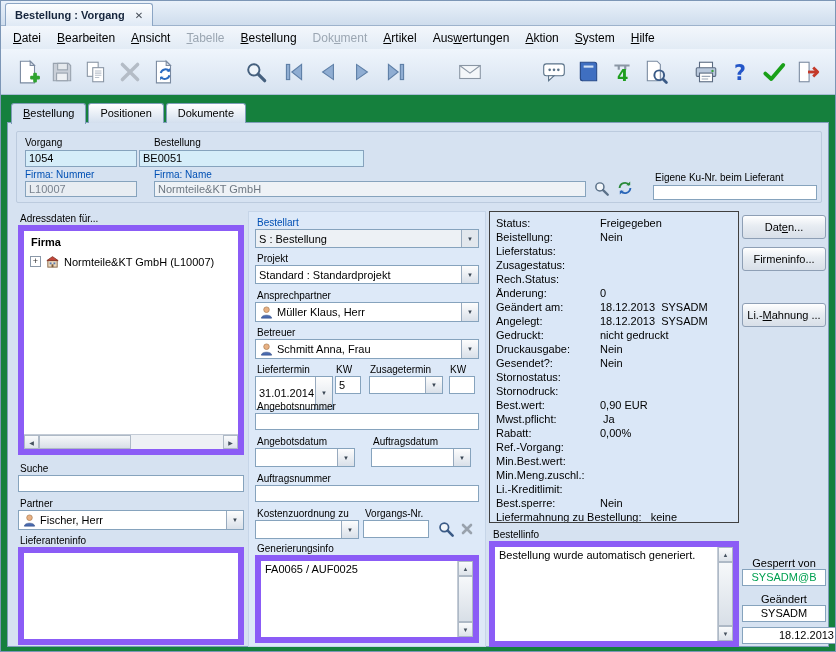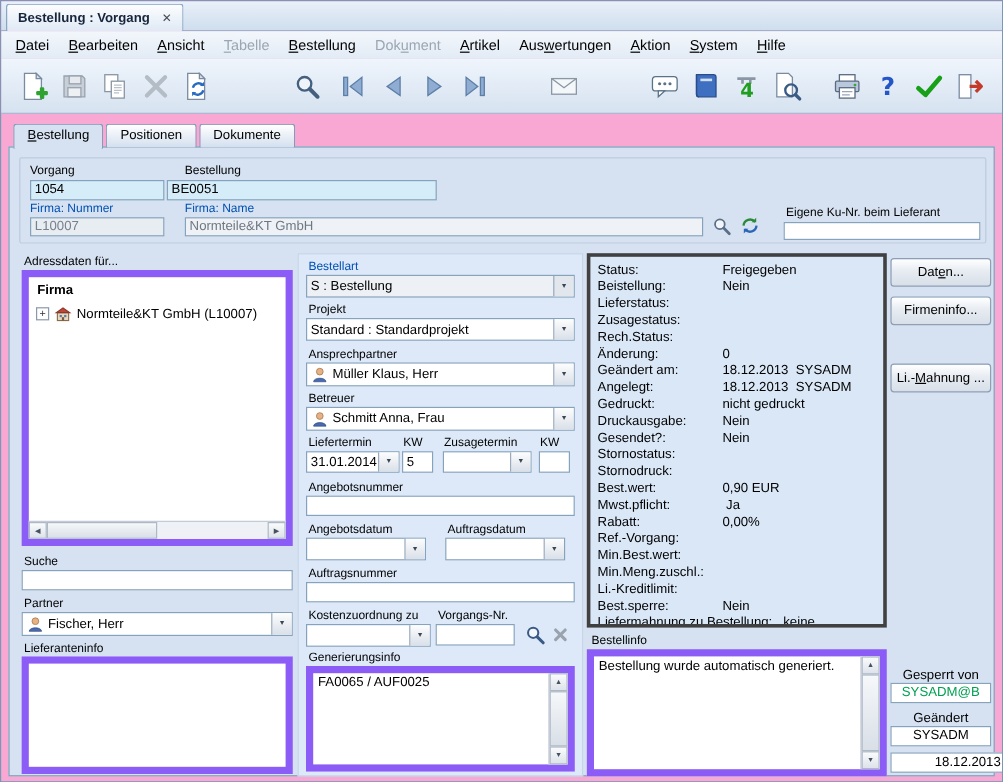--- a/index.html
+++ b/index.html
@@ -1,17 +1,17 @@
 <!DOCTYPE html>
 <html><head>
 <meta charset="utf-8">
 <style>
 *{box-sizing:border-box;margin:0;padding:0}
 body{background:#97a6ba;font-family:"Liberation Sans","DejaVu Sans",sans-serif}
-#window{position:relative;width:836px;height:652px;background:#f9a8d4;border:1px solid #7c96b6;overflow:hidden;font-size:11px;color:#000}
+#window{position:relative;width:836px;height:652px;background:#15803d;border:1px solid #7c96b6;overflow:hidden;font-size:11px;color:#000}
 
 #doc-tabbar{position:absolute;left:0;top:0;width:100%;height:25px;background:linear-gradient(#e9f1fa,#cfdded);border-bottom:1px solid #9db2cc}
 .doc-tab{position:absolute;left:4px;top:2px;height:23px;display:flex;align-items:center;gap:10px;padding:0 9px;background:linear-gradient(#fcfdfe,#dfe9f5);border:1px solid #8ba5c4;border-bottom:none;border-radius:3px 3px 0 0;font-weight:bold;color:#16253c}
 .doc-tab-close{font-size:10px;color:#454c56}
 .doc-tab-close::after{content:"✕"}
 
 #menubar{position:absolute;left:0;top:25px;width:100%;height:23px;display:flex;align-items:center;padding-left:4px;background:linear-gradient(#f3f7fc,#e2ebf5);font-size:12px}
 .menu-item{padding:3px 8px}
 .menu-item.disabled{color:#9ba6b2}
 
@@ -39,21 +39,21 @@
 .fld.gray{background:#e8edf2;color:#78828e}
 input.fld{outline:none}
 .combo{position:absolute;border:1px solid #86a3bd;background:#fff;display:flex;align-items:center}
 .combo .c-text{flex:1;padding:0 3px;white-space:nowrap;overflow:hidden}
 .combo .c-icon{margin-left:3px;display:flex}
 .combo .c-arrow{width:17px;align-self:stretch;background:linear-gradient(#fdfdfd,#d9e0e9);border-left:1px solid #98aabe;display:flex;align-items:center;justify-content:center}
 .combo .c-arrow::after{content:"▼";font-size:6px;color:#3a4654}
 .combo.flat{background:#edf1f5}
 .combo.flat .c-arrow{background:#e2e7ed}
 #middle-panel{position:absolute;background:#dde9f8;border:1px solid #c6d5e8}
-#status-panel{position:absolute;background:#dae7f7;border:3px solid #404040;overflow:hidden}
+#status-panel{position:absolute;background:#dae7f7;border:1px solid #404040;overflow:hidden}
 #status-rows{padding-top:4px}
 .status-row{display:flex;height:14px;line-height:14px;padding-left:6px}
 .s-label{min-width:104px;white-space:nowrap}
 .s-value{white-space:pre}
 .whitebox{position:absolute;background:#fff;border:6px solid #8b5cf6}
 .box-text{padding:2px 4px;white-space:nowrap}
 .vscroll{position:absolute;right:0;top:0;bottom:0;width:16px;background:#eef1f5;border-left:1px solid #c3cbd6;display:flex;flex-direction:column}
 .sb-btn{height:15px;background:linear-gradient(#fafbfc,#dde3ea);border:1px solid #aeb9c6;display:flex;align-items:center;justify-content:center;font-size:6px;color:#46525f}
 .sb-up::after{content:"▲"}
 .sb-down::after{content:"▼"}
@@ -349,21 +349,21 @@
               <path d="M2.5 14c0-4.2 11-4.2 11 0z" fill="#4a6ab0" stroke="#2f4a80" stroke-width="0.6"></path>
             </svg>
         </span>
         <span class="c-text">Schmitt Anna, Frau</span>
         <span class="c-arrow"></span>
       </div>
       <span class="lbl" style="left:8px;top:152px">Liefertermin</span>
       <span class="lbl" style="left:87px;top:152px">KW</span>
       <span class="lbl" style="left:121px;top:152px">Zusagetermin</span>
       <span class="lbl" style="left:201px;top:152px">KW</span>
-      <div class="combo" style="left:6px;top:164px;width:78px;height:18px">
+      <div class="combo" style="left:6px;top:164px;width:78px;height:34px">
         <span class="c-text">31.01.2014</span>
         <span class="c-arrow"></span>
       </div>
       <input class="fld" style="left: 86px; top: 164px; width: 26px; height: 18px;" value="5">
       <div class="combo" style="left:120px;top:164px;width:74px;height:18px">
         <span class="c-text"></span>
         <span class="c-arrow"></span>
       </div>
       <input class="fld" style="left: 200px; top: 164px; width: 26px; height: 18px;" value="">
       <span class="lbl" style="left:8px;top:189px">Angebotsnummer</span>

